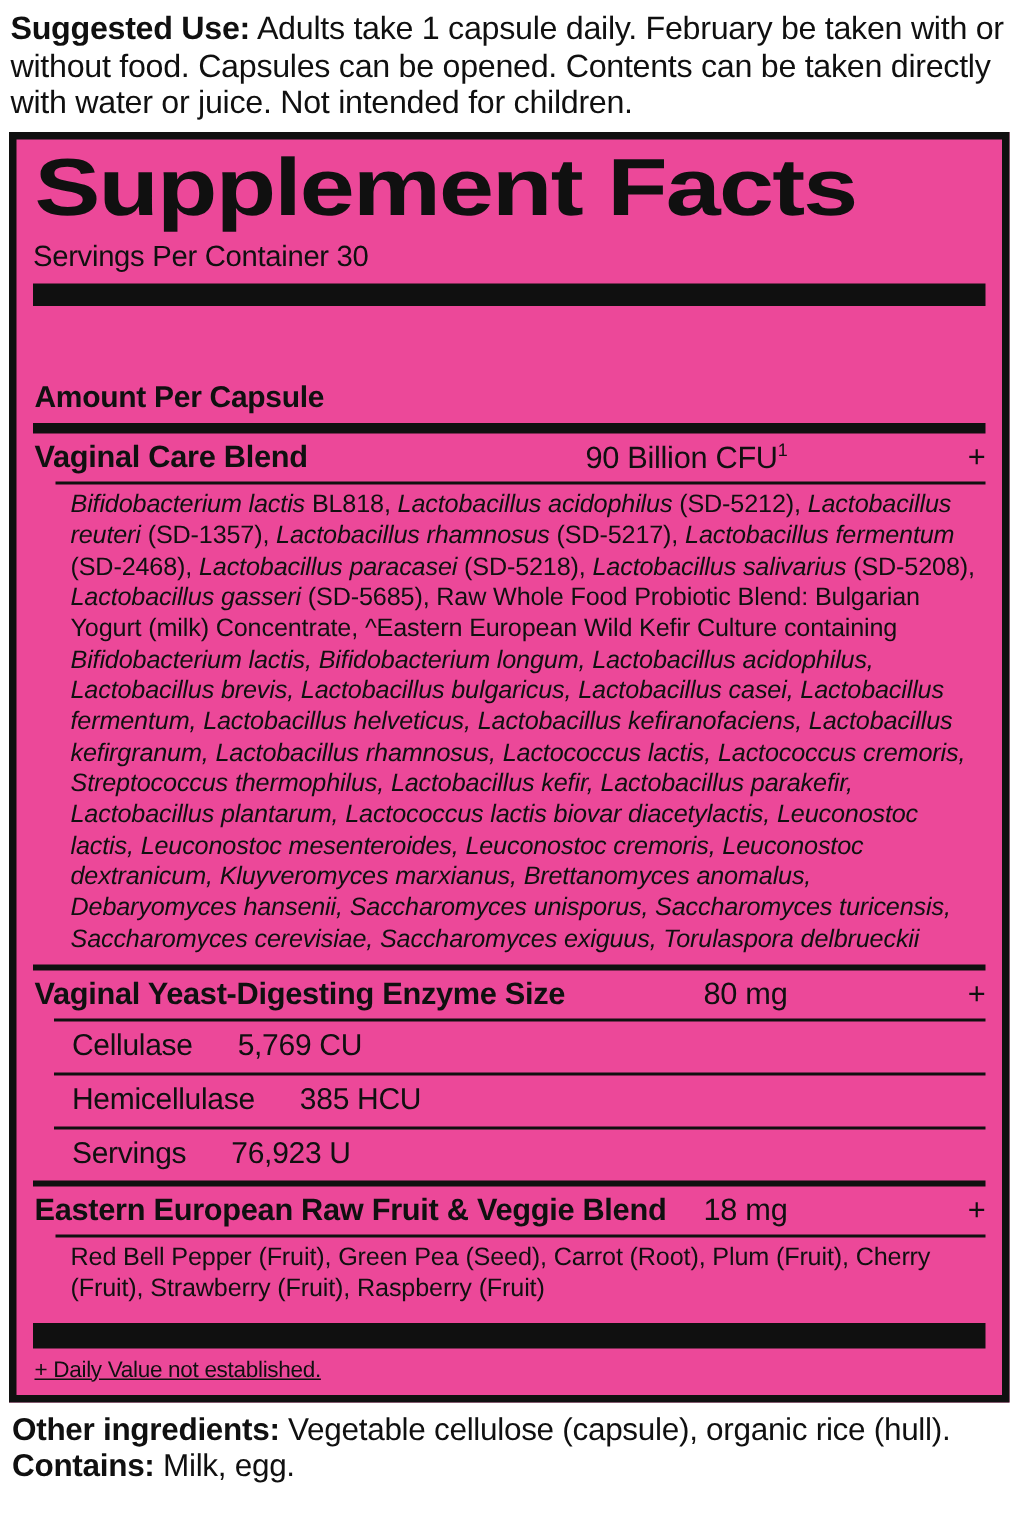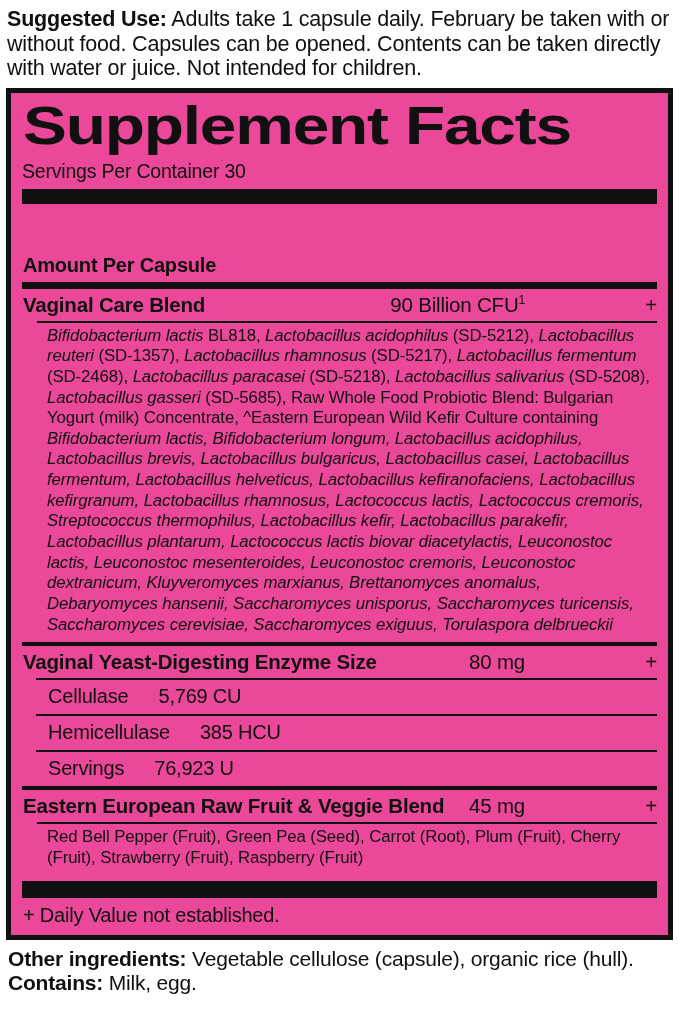--- a/index.html
+++ b/index.html
@@ -75,21 +75,21 @@
   .subrow {
     margin-left: 14px;
     border-top: 2px solid #101010;
     padding: 5px 0 6px 12px;
     font-size: 20px;
     display: flex;
     align-items: flex-start;
   }
   .subrow .val { margin-left: 30px; }
 
-  .footnote { font-size: 20px; padding: 6px 0 3px 1px; }
+  .footnote { font-size: 15px; padding: 6px 0 3px 1px; text-decoration: underline; }
 
   
   .footer {
     font-size: 21px;
     line-height: 1.17;
     padding: 7px 0 0 2px;
   }
   .footer b { font-weight: bold; }
 </style>
 </head>
@@ -133,21 +133,21 @@
       <span>Hemicellulase</span>
       <span class="val">385 HCU</span>
     </div>
     <div class="subrow">
       <span>Servings</span>
       <span class="val">76,923 U</span>
     </div>
 
     <div class="blend-row rule-top">
       <span class="blend-name">Eastern European Raw Fruit &amp; Veggie Blend</span>
-      <span class="blend-amount">45 mg</span>
+      <span class="blend-amount">18 mg</span>
       <span class="blend-plus">+</span>
     </div>
     <div class="desc"><span>Red Bell Pepper (Fruit), Green Pea (Seed), Carrot (Root), Plum (Fruit), Cherry (Fruit), Strawberry (Fruit), Raspberry (Fruit)</span></div>
 
     <div class="bar-xl2"></div>
 
     <div class="footnote">+ Daily Value not established.</div>
 
   </div>
 

